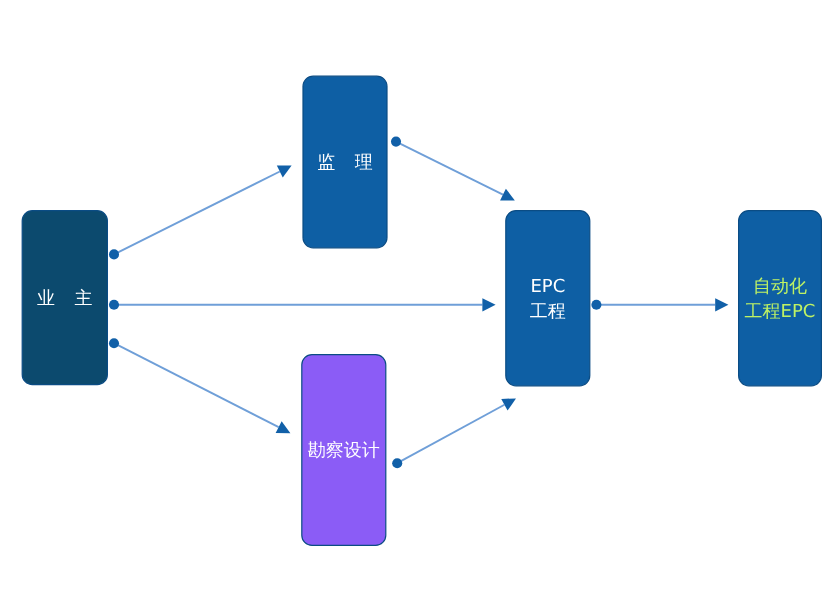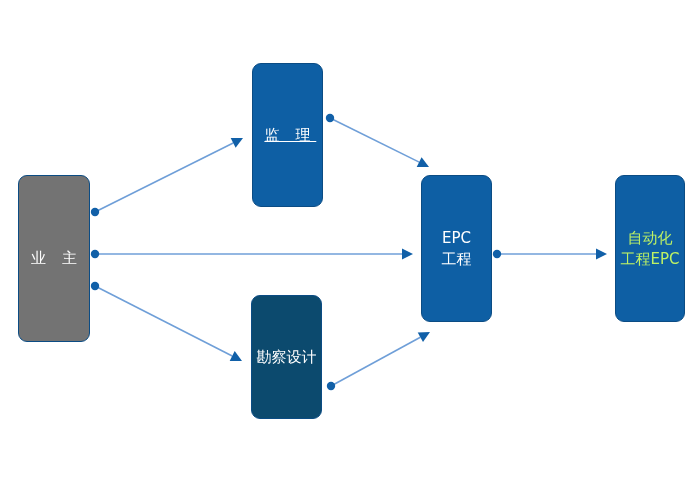--- a/index.html
+++ b/index.html
@@ -80,27 +80,27 @@
         <circle cx="331" cy="386" r="4.2" fill="#1160a8"></circle>
         <polygon points="422.97683541668493,342.09579908851543 417.70946197919864,332.43894778645716 430,332" fill="#1160a8"></polygon>
       </g>
       <g>
         <line x1="497" y1="254" x2="596" y2="254" stroke="#6f9fd8" stroke-width="1.6"></line>
         <circle cx="497" cy="254" r="4.2" fill="#1160a8"></circle>
         <polygon points="596,259.5 596,248.5 607,254" fill="#1160a8"></polygon>
       </g>
     </svg>
   <div id="node-layer">
-      <div class="node" style="left: 18px; top: 175px; width: 72px; height: 167px; background: #737373; border-color: rgb(11, 76, 132); color: rgb(255, 255, 255);">
+      <div class="node" style="left: 18px; top: 175px; width: 72px; height: 146px; background: #0c4a6e; border-color: rgb(11, 76, 132); color: rgb(255, 255, 255);">
         <span class="node-line spaced">业  主</span>
       </div>
-      <div class="node" style="left: 252px; top: 63px; width: 71px; height: 144px; background: rgb(14, 95, 164); border-color: rgb(11, 76, 132); color: rgb(255, 255, 255); text-decoration: underline;">
+      <div class="node" style="left: 252px; top: 63px; width: 71px; height: 144px; background: rgb(14, 95, 164); border-color: rgb(11, 76, 132); color: rgb(255, 255, 255);">
         <span class="node-line spaced">监  理</span>
       </div>
-      <div class="node" style="left: 251px; top: 295px; width: 71px; height: 124px; background: #0c4a6e; border-color: rgb(11, 76, 132); color: rgb(255, 255, 255);">
+      <div class="node" style="left: 251px; top: 295px; width: 71px; height: 160px; background: #8b5cf6; border-color: rgb(11, 76, 132); color: rgb(255, 255, 255);">
         <span class="node-line">勘察设计</span>
       </div>
       <div class="node" style="left: 421px; top: 175px; width: 71px; height: 147px; background: rgb(14, 95, 164); border-color: rgb(11, 76, 132); color: rgb(255, 255, 255); text-align: center;">
         <span class="node-line">EPC</span>
         <span class="node-line">工程</span>
       </div>
       <div class="node" style="left: 615px; top: 175px; width: 70px; height: 147px; background: rgb(14, 95, 164); border-color: rgb(11, 76, 132); color: #bef264;">
         <span class="node-line">自动化</span>
         <span class="node-line">工程EPC</span>
       </div>

